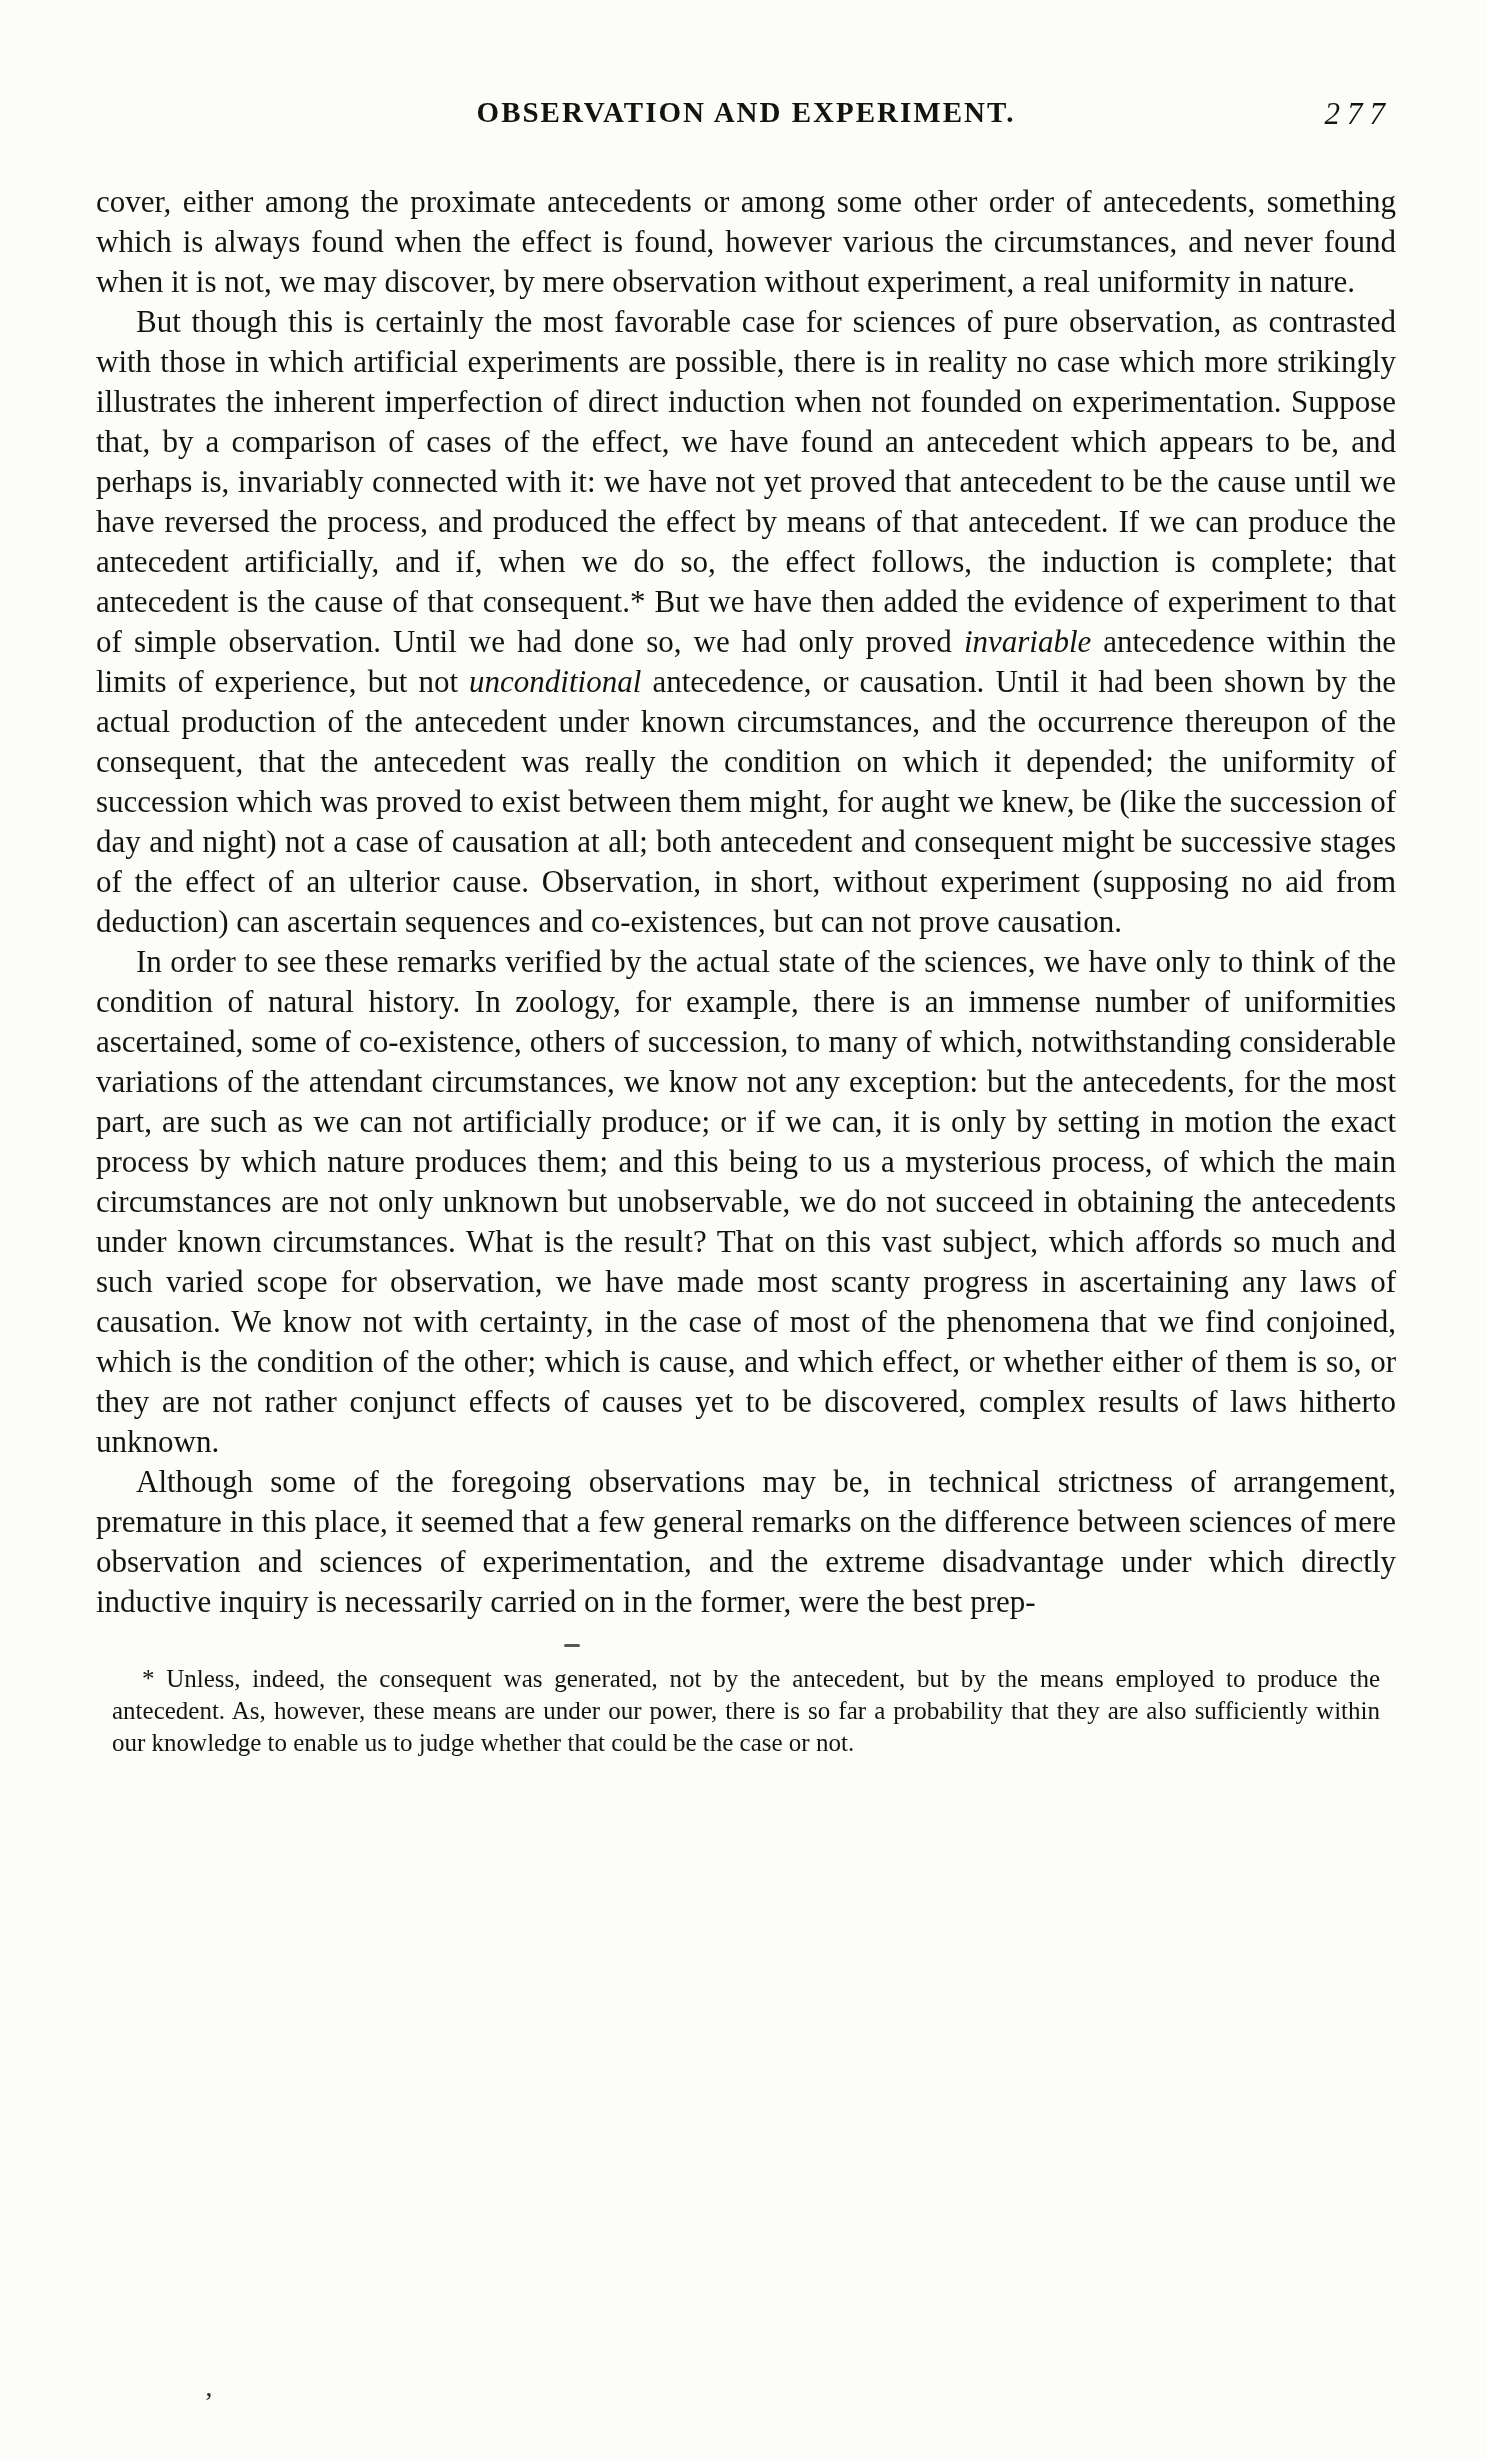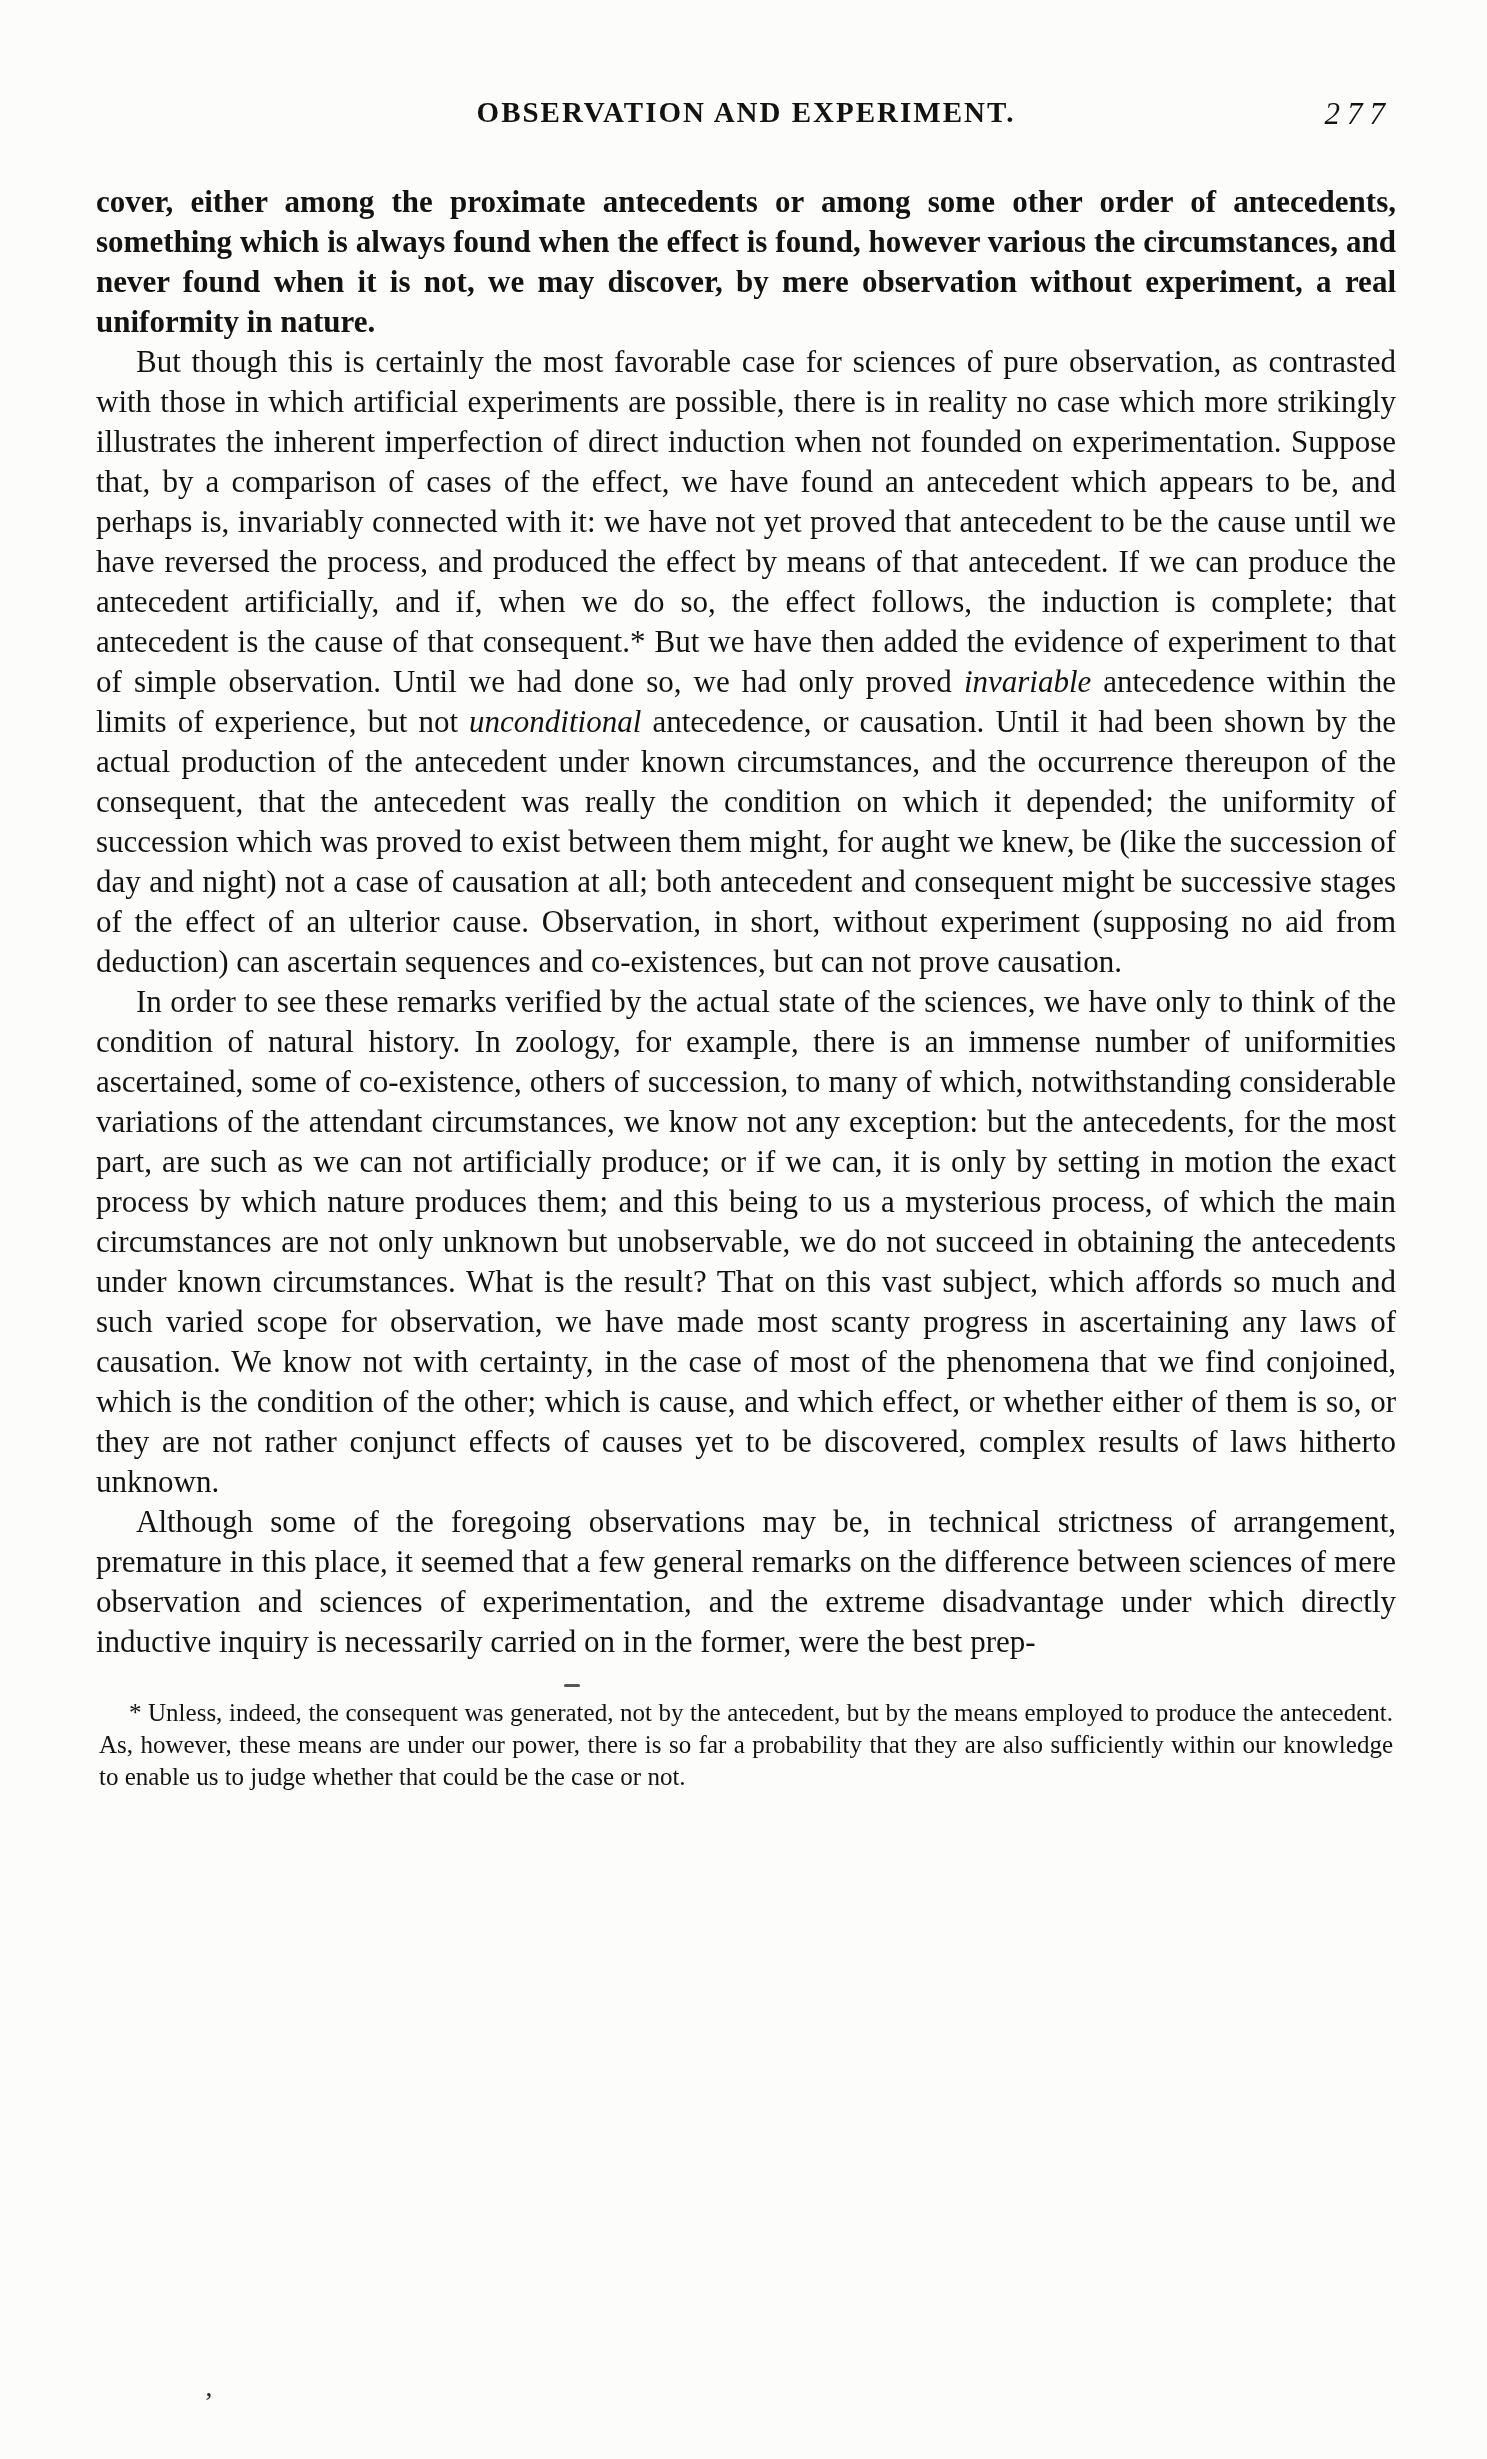--- a/index.html
+++ b/index.html
@@ -44,40 +44,39 @@
     font-size: 31px;
     line-height: 40px;
     text-align: justify;
   }
   .para {
     margin: 0;
     text-indent: 40px;
   }
   .para.no-indent {
     text-indent: 0;
-    font-weight: bold;
   }
   .emph {
     font-style: italic;
   }
   .footnote-sep {
     width: 16px;
     height: 3px;
     background: #3a3835;
     opacity: 0.85;
     margin: 22px 0 10px 468px;
     border-radius: 2px;
   }
   .footnote {
     font-size: 25px;
     line-height: 32px;
     text-align: justify;
   }
   .footnote p {
-    margin: 3px;
+    margin: 16px;
     text-indent: 30px;
     font-family: Liberation Serif, serif;
   }
   .scan-artifact {
     position: absolute;
     left: 204px;
     top: 2386px;
     font-size: 28px;
     color: #2a2825;
   }

